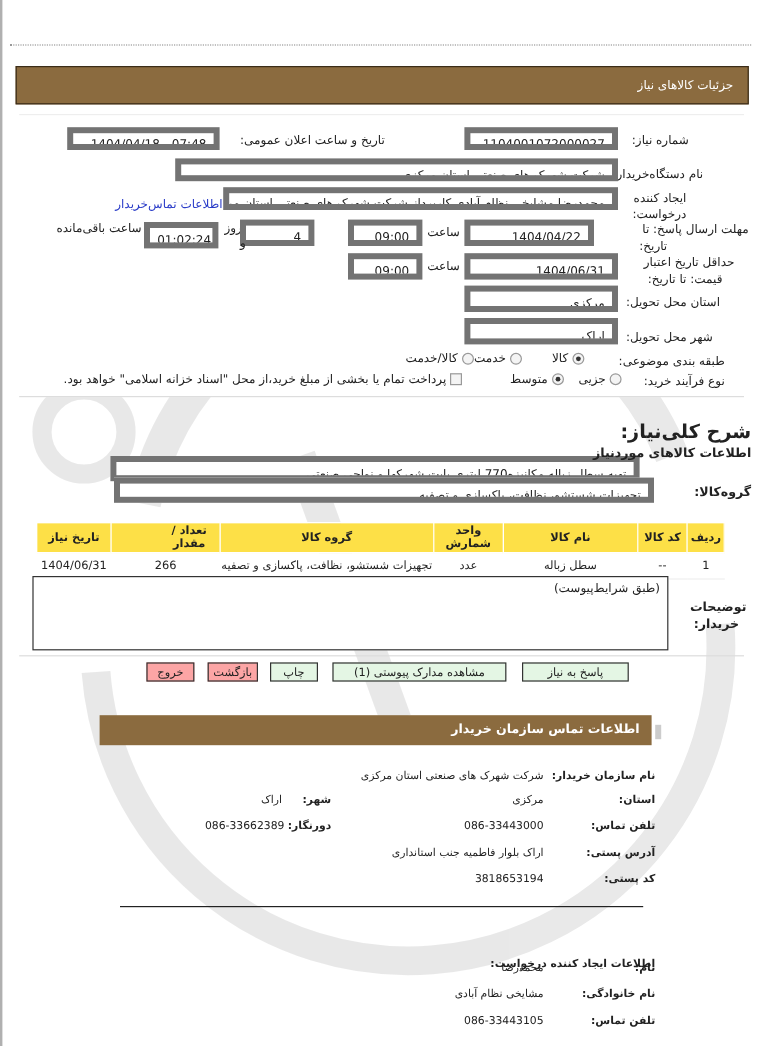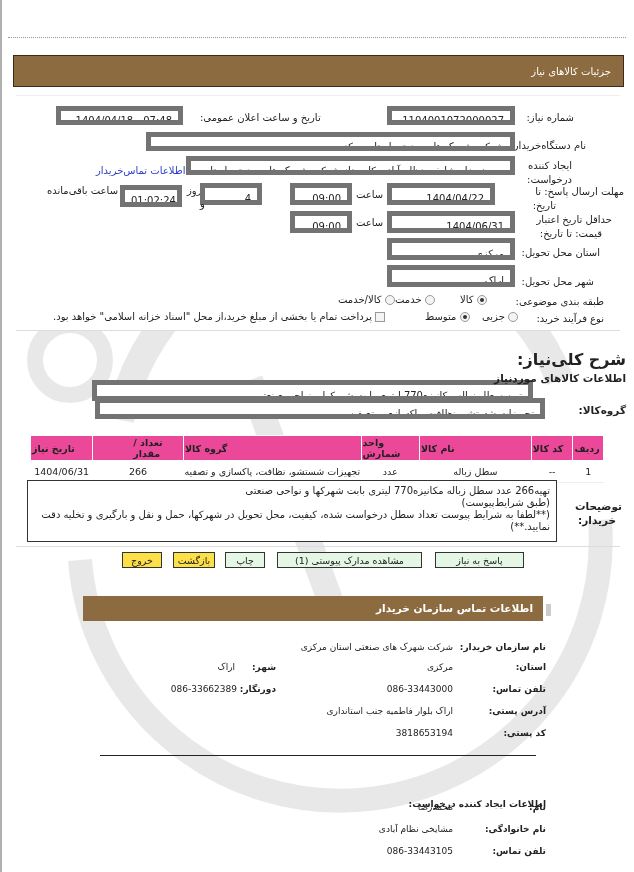--- a/index.html
+++ b/index.html
@@ -10,26 +10,26 @@
   .hdr span{position:absolute;right:12px;top:10px;}
   .panel{position:absolute;left:16px;top:95px;width:604px;height:235px;background:#fff;border-top:1px solid #eee;}
   .box{position:absolute;border:5px solid #737373;background:#fff;font-size:10px;height:19px;line-height:19px;padding:0 6px;box-sizing:border-box;white-space:nowrap;overflow:hidden;}
   .lbl{position:absolute;font-size:10px;white-space:nowrap;}
   .bold{font-weight:bold;}
   .radio{display:inline-block;width:8px;height:8px;border:1px solid #999;border-radius:50%;vertical-align:middle;background:#f4f4f4;position:relative;}
   .radio.on::after{content:"";position:absolute;left:2px;top:2px;width:4px;height:4px;border-radius:50%;background:#333;}
   .chk{display:inline-block;width:8px;height:8px;border:1px solid #999;vertical-align:middle;background:#f4f4f4;}
   .sep{position:absolute;left:16px;width:604px;border-top:1px solid #ddd;}
   table.items{position:absolute;left:30px;top:435px;width:574px;border-collapse:collapse;font-size:9.5px;}
-  table.items th{background:#ec4899;font-weight:bold;height:17px;border:1px solid #fff;text-align:left;}
+  table.items th{background:#fde047;font-weight:bold;height:17px;border:1px solid #fff;text-align:center;}
   table.items td{height:19px;text-align:center;background:#fff;border-bottom:1px solid #eee;}
   .descbox{position:absolute;left:27px;top:480px;width:530px;height:62px;border:1px solid #333;background:#fff;padding:4px 6px;box-sizing:border-box;font-size:10px;line-height:12px;}
   .btn{position:absolute;top:552px;height:16px;border:1px solid #333;font-size:9.5px;text-align:center;line-height:15px;box-sizing:border-box;}
   .btn.g{background:#e4f6e4;}
-  .btn.r{background:#fde047;}
+  .btn.r{background:#fca5a5;}
   .hdr2{position:absolute;left:83px;top:596px;width:460px;height:25px;background:#8b6b3f;color:#fff;font-weight:bold;font-size:10.5px;}
   .hdr2 span{position:absolute;right:10px;top:6px;}
   .hdr2gray{position:absolute;left:546px;top:604px;width:5px;height:12px;background:#ccc;}
   .ci{position:absolute;font-size:9px;white-space:nowrap;}
   .hline{position:absolute;left:100px;top:755px;width:436px;border-top:1px solid #222;}
   .link{color:#2a3cc8;}
   .wm{position:absolute;pointer-events:none;opacity:0.13;}
 </style>
 </head>
 <body>
@@ -144,23 +144,21 @@
       <td style="white-space:nowrap;">تجهیزات شستشو، نظافت، پاکسازی و تصفیه</td>
       <td>266</td>
       <td>1404/06/31</td>
     </tr>
   </tbody>
 </table>
 
 <div class="lbl bold" style="right:12px;top:500px;font-size:10.5px;">توضیحات</div>
 <div class="lbl bold" style="right:18px;top:514px;font-size:10.5px;">خریدار:</div>
 <div class="descbox">
-  <div>تهیه266 عدد سطل زباله مکانیزه770  لیتری بابت شهرکها و نواحی  صنعتی</div>
   <div>(طبق شرایط‌پیوست)</div>
-  <div>(**لطفا به شرایط پیوست تعداد سطل درخواست شده،  کیفیت، محل تحویل در شهرکها، حمل و نقل و بارگیری و تخلیه دقت نمایید.**)</div>
 </div>
 
 <div class="sep" style="top:546px;"></div>
 
 <div class="btn g" style="left:435px;width:89px;">پاسخ به نیاز</div>
 <div class="btn g" style="left:277px;width:145px;">مشاهده مدارک پیوستی (1)</div>
 <div class="btn g" style="left:225px;width:40px;">چاپ</div>
 <div class="btn r" style="left:173px;width:42px;">بازگشت</div>
 <div class="btn r" style="left:122px;width:40px;">خروج</div>
 

